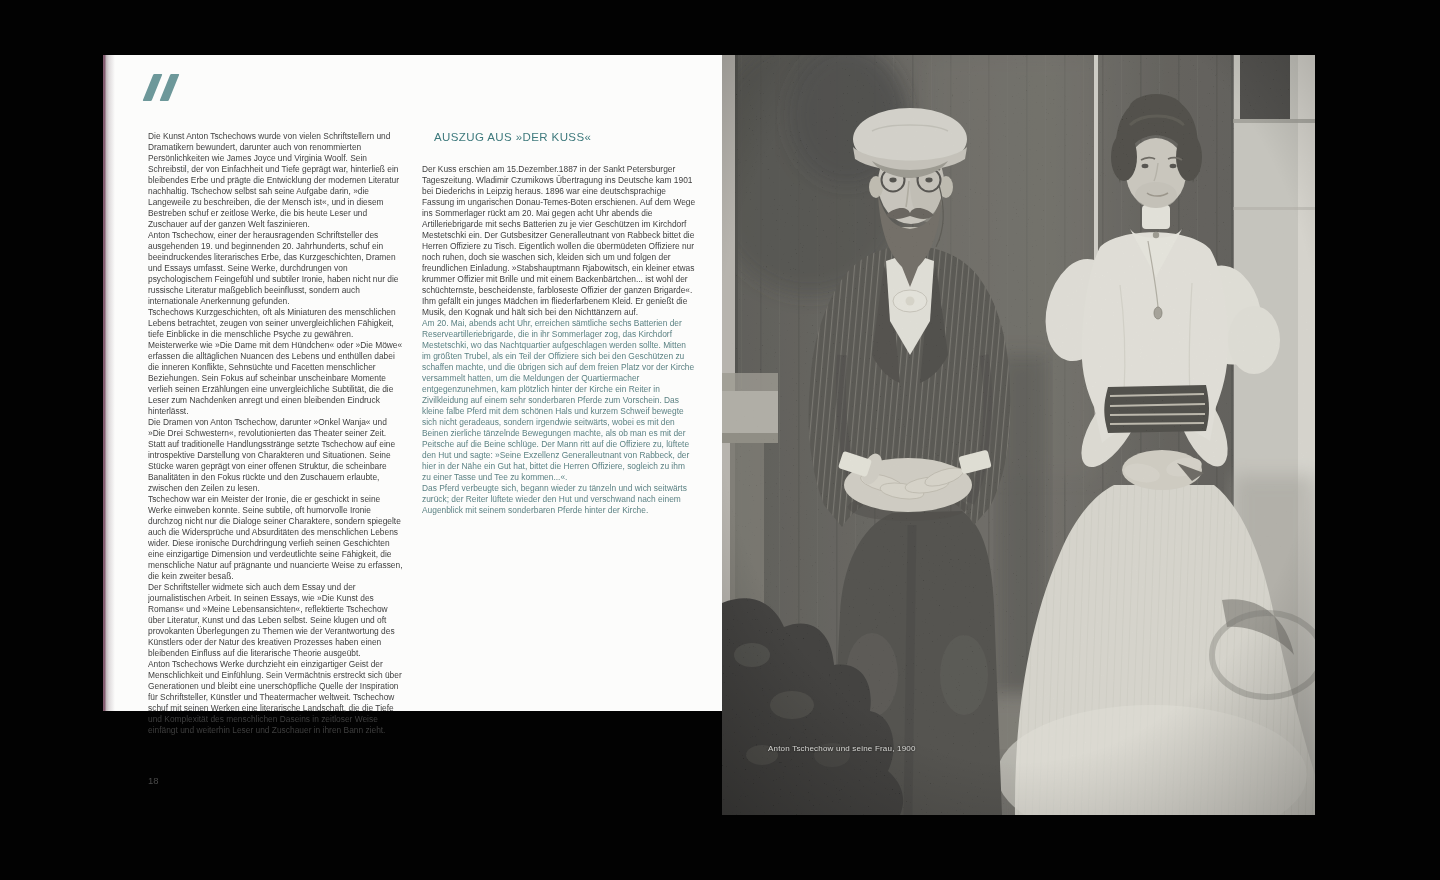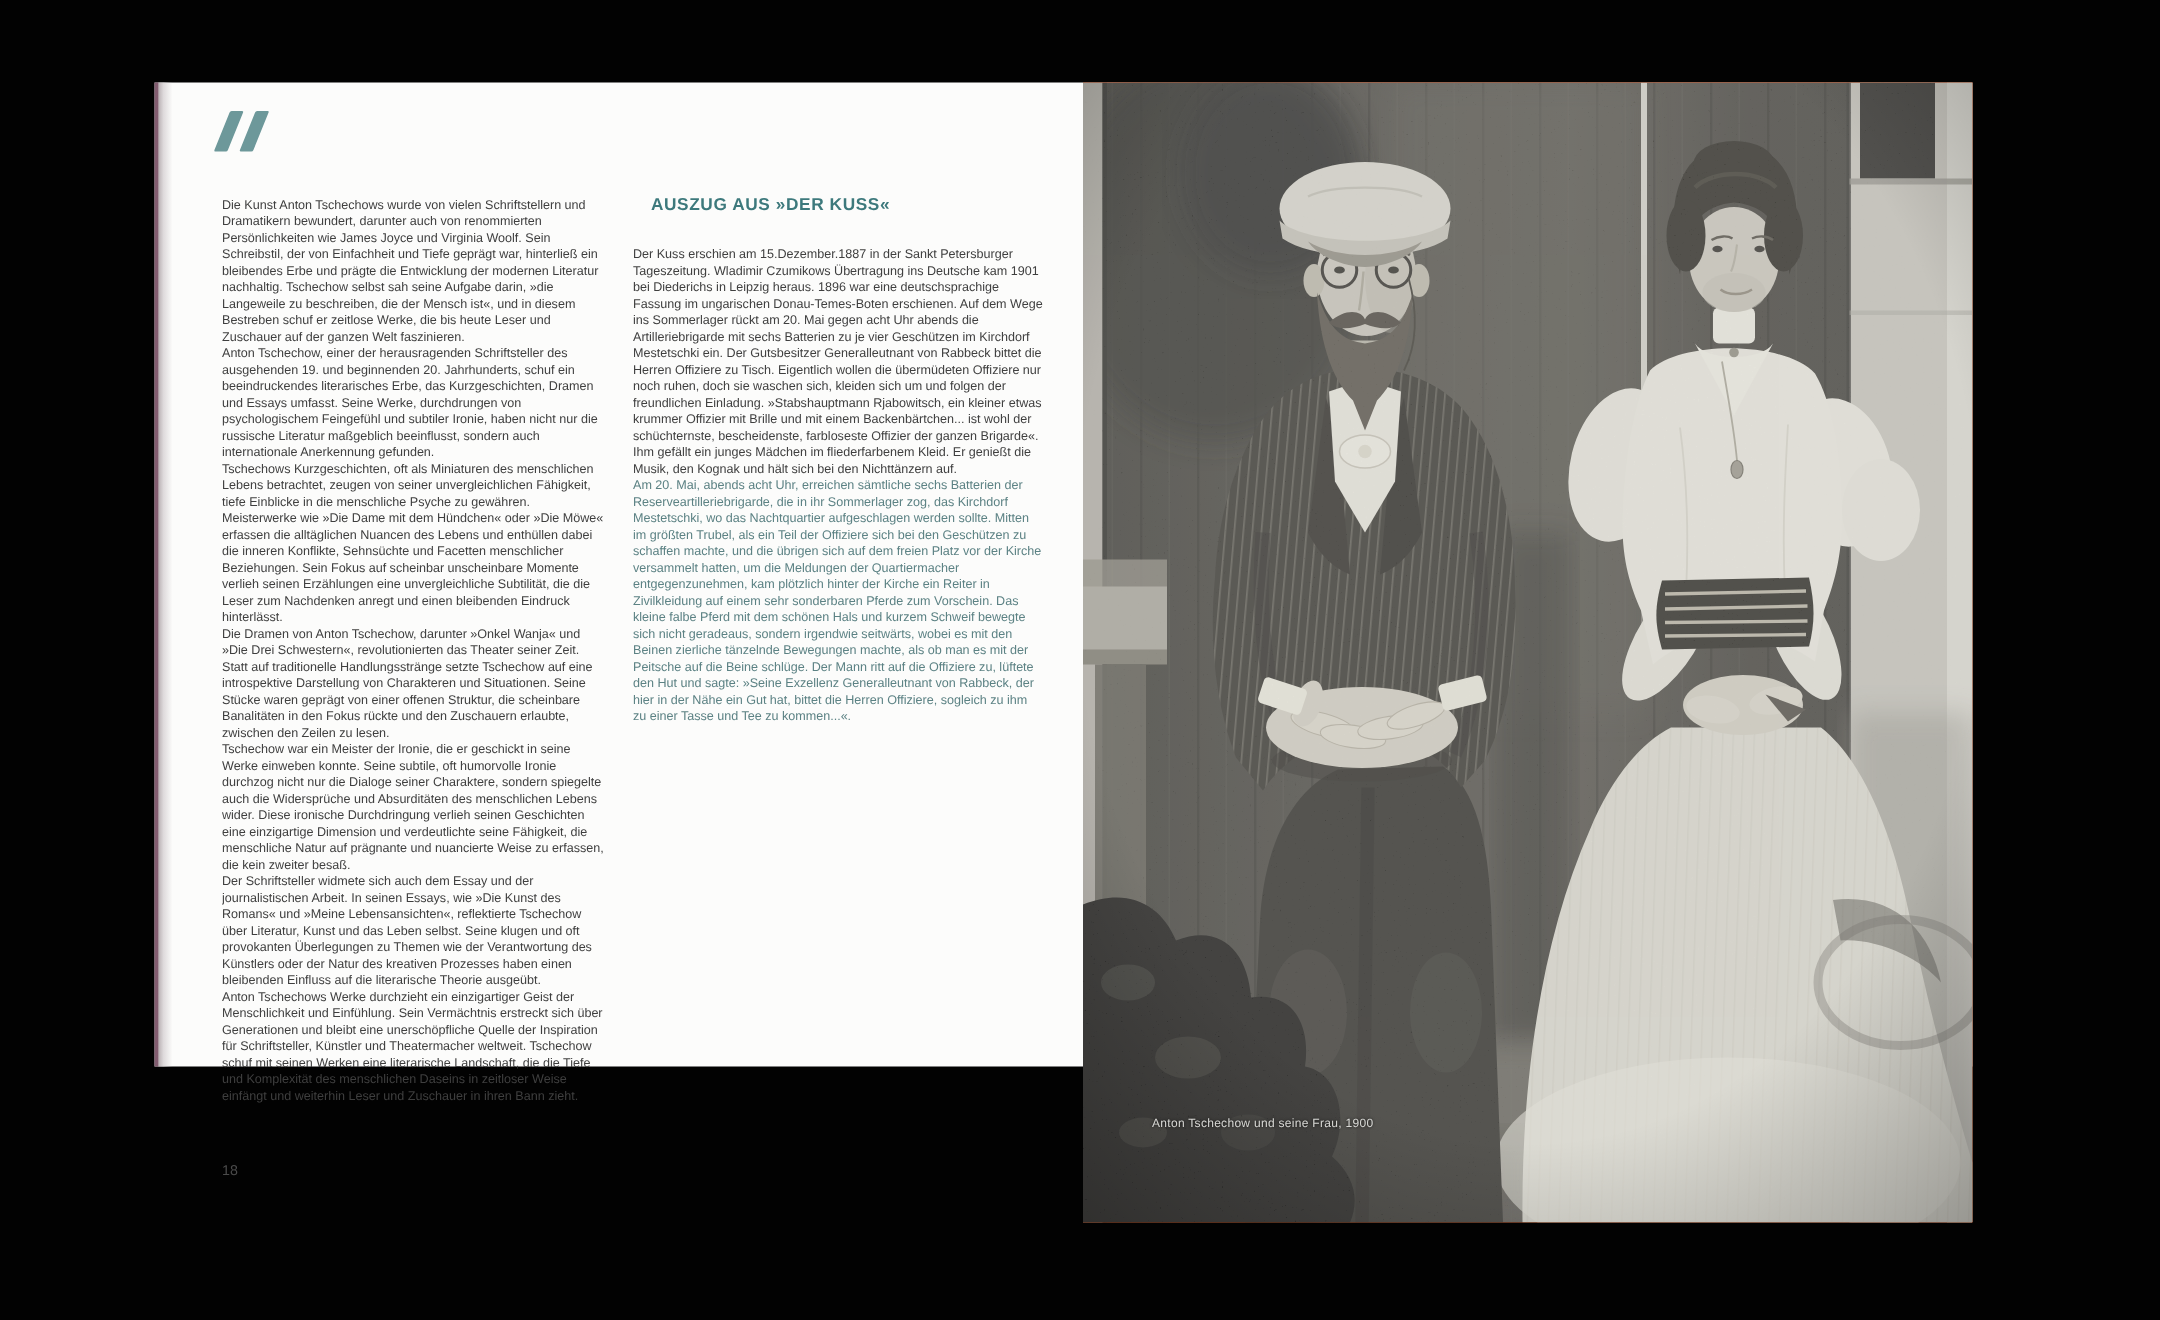--- a/index.html
+++ b/index.html
@@ -10,27 +10,27 @@
     background:linear-gradient(90deg,#6d4057 0,#6d4057 2px,#b3a9ad 3px,#d9d4d6 6px,rgba(252,252,251,0) 12px);
     opacity:.85;pointer-events:none;}
   .quote-mark{position:absolute;left:45px;top:19px;height:30px;}
   .quote-mark .sl{display:inline-block;width:9px;height:27px;background:#6d989a;
     transform:skewX(-22deg);margin-right:8px;border-radius:1px;}
   .col{position:absolute;top:76px;}
   .colL{left:45px;width:256px;height:652px;overflow:hidden;}
   .colM{left:319px;width:274px;height:668px;overflow:hidden;}
   p.body{margin:0;font-size:8.4px;line-height:11px;color:#3f3f3f;text-align:left;
     overflow-wrap:break-word;hyphens:auto;}
-  .colM h2{margin:0 0 21px 12px;font-size:11.5px;font-weight:bold;color:#3d797c;letter-spacing:.4px;}
+  .colM h2{margin:0 0 21px 12px;font-size:11.5px;font-weight:normal;color:#3d797c;letter-spacing:.4px;}
   p.teal{color:#5c8284;}
   p.q1{}
   .bio-note{position:absolute;left:0;top:581px;width:274px;margin:0;font-size:8.4px;
     line-height:11px;color:#4f7f82;}
   .pagenum{position:absolute;left:45px;top:720px;font-size:9.5px;color:#4a4a4a;}
-  .photo{position:absolute;left:619px;top:0;width:593px;height:760px;overflow:hidden;background:#c2410c;}
+  .photo{position:absolute;left:619px;top:0;width:593px;height:760px;overflow:hidden;background:#14532d;}
   .photo svg{display:block;}
   .caption{position:absolute;left:46px;top:689px;font-size:8px;color:rgba(238,238,234,.88);
     letter-spacing:.2px;text-shadow:0 0 2px rgba(0,0,0,.8);}
 </style>
 </head>
 <body>
 
 <div class="stage">
   <div class="page">
 
@@ -45,20 +45,21 @@
       <p class="body">Die Dramen von Anton Tschechow, darunter »Onkel Wanja« und »Die Drei Schwestern«, revolutionierten das Theater seiner Zeit. Statt auf traditionelle Handlungsstränge setzte Tschechow auf eine introspektive Darstellung von Charakteren und Situationen. Seine Stücke waren geprägt von einer offenen Struktur, die scheinbare Banalitäten in den Fokus rückte und den Zuschauern erlaubte, zwischen den Zeilen zu lesen.</p>
       <p class="body">Tschechow war ein Meister der Ironie, die er geschickt in seine Werke einweben konnte. Seine subtile, oft humorvolle Ironie durchzog nicht nur die Dialoge seiner Charaktere, sondern spiegelte auch die Widersprüche und Absurditäten des menschlichen Lebens wider. Diese ironische Durchdringung verlieh seinen Geschichten eine einzigartige Dimension und verdeutlichte seine Fähigkeit, die menschliche Natur auf prägnante und nuancierte Weise zu erfassen, die kein zweiter besaß.</p>
       <p class="body">Der Schriftsteller widmete sich auch dem Essay und der journalistischen Arbeit. In seinen Essays, wie »Die Kunst des Romans« und »Meine Lebensansichten«, reflektierte Tschechow über Literatur, Kunst und das Leben selbst. Seine klugen und oft provokanten Überlegungen zu Themen wie der Verantwortung des Künstlers oder der Natur des kreativen Prozesses haben einen bleibenden Einfluss auf die literarische Theorie ausgeübt.</p>
       <p class="body">Anton Tschechows Werke durchzieht ein einzigartiger Geist der Menschlichkeit und Einfühlung. Sein Vermächtnis erstreckt sich über Generationen und bleibt eine unerschöpfliche Quelle der Inspiration für Schriftsteller, Künstler und Theatermacher weltweit. Tschechow schuf mit seinen Werken eine literarische Landschaft, die die Tiefe und Komplexität des menschlichen Daseins in zeitloser Weise einfängt und weiterhin Leser und Zuschauer in ihren Bann zieht.</p>
     </div>
 
     <div class="col colM">
       <h2>AUSZUG AUS »DER KUSS«</h2>
       <p class="body">Der Kuss erschien am 15.Dezember.1887 in der Sankt Petersburger Tageszeitung. Wladimir Czumikows Übertragung ins Deutsche kam 1901 bei Diederichs in Leipzig heraus. 1896 war eine deutschsprachige Fassung im ungarischen Donau-Temes-Boten erschienen. Auf dem Wege ins Sommerlager rückt am 20. Mai gegen acht Uhr abends die Artilleriebrigarde mit sechs Batterien zu je vier Geschützen im Kirchdorf Mestetschki ein. Der Gutsbesitzer Generalleutnant von Rabbeck bittet die Herren Offiziere zu Tisch. Eigentlich wollen die übermüdeten Offiziere nur noch ruhen, doch sie waschen sich, kleiden sich um und folgen der freundlichen Einladung. »Stabshauptmann Rjabowitsch, ein kleiner etwas krummer Offizier mit Brille und mit einem Backenbärtchen... ist wohl der schüchternste, bescheidenste, farbloseste Offizier der ganzen Brigarde«. Ihm gefällt ein junges Mädchen im fliederfarbenem Kleid. Er genießt die Musik, den Kognak und hält sich bei den Nichttänzern auf.</p>
       <p class="body teal q1">Am 20. Mai, abends acht Uhr, erreichen sämtliche sechs Batterien der Reserveartilleriebrigarde, die in ihr Sommerlager zog, das Kirchdorf Mestetschki, wo das Nachtquartier aufgeschlagen werden sollte. Mitten im größten Trubel, als ein Teil der Offiziere sich bei den Geschützen zu schaffen machte, und die übrigen sich auf dem freien Platz vor der Kirche versammelt hatten, um die Meldungen der Quartiermacher entgegenzunehmen, kam plötzlich hinter der Kirche ein Reiter in Zivilkleidung auf einem sehr sonderbaren Pferde zum Vorschein. Das kleine falbe Pferd mit dem schönen Hals und kurzem Schweif bewegte sich nicht geradeaus, sondern irgendwie seitwärts, wobei es mit den Beinen zierliche tänzelnde Bewegungen machte, als ob man es mit der Peitsche auf die Beine schlüge. Der Mann ritt auf die Offiziere zu, lüftete den Hut und sagte: »Seine Exzellenz Generalleutnant von Rabbeck, der hier in der Nähe ein Gut hat, bittet die Herren Offiziere, sogleich zu ihm zu einer Tasse und Tee zu kommen...«.</p>
+      <p class="body teal">Das Pferd verbeugte sich, begann wieder zu tänzeln und wich seitwärts zurück; der Reiter lüftete wieder den Hut und verschwand nach einem Augenblick mit seinem sonderbaren Pferde hinter der Kirche.</p>
     </div>
 
     <div class="pagenum">18</div>
 
     <div class="photo">
       <svg width="593" height="760" viewBox="0 0 593 760" xmlns="http://www.w3.org/2000/svg">
         <defs>
           <linearGradient id="wallGrad" x1="0" y1="0" x2="1" y2="0">
             <stop offset="0" stop-color="#393833"></stop>
               <stop offset="0.25" stop-color="#46443f"></stop>

